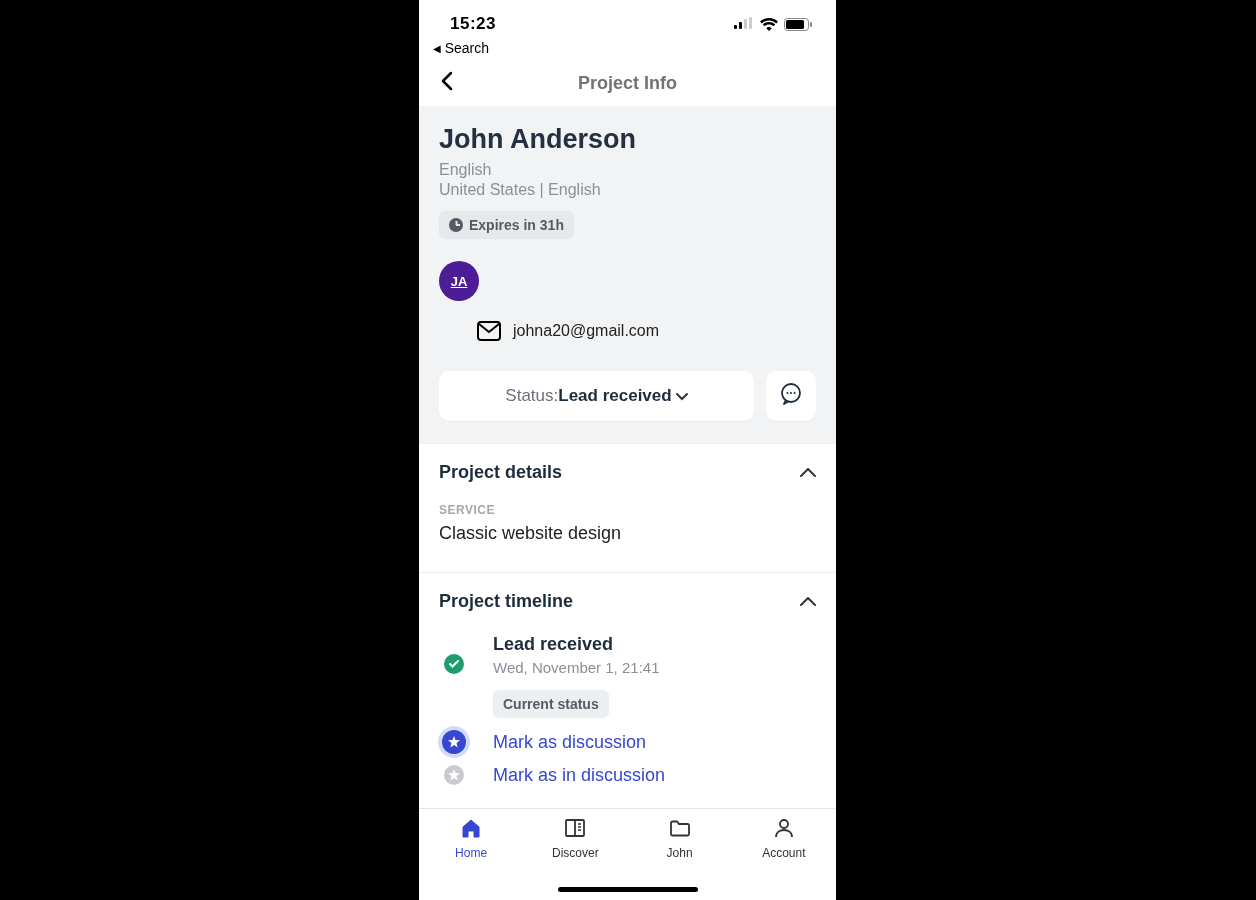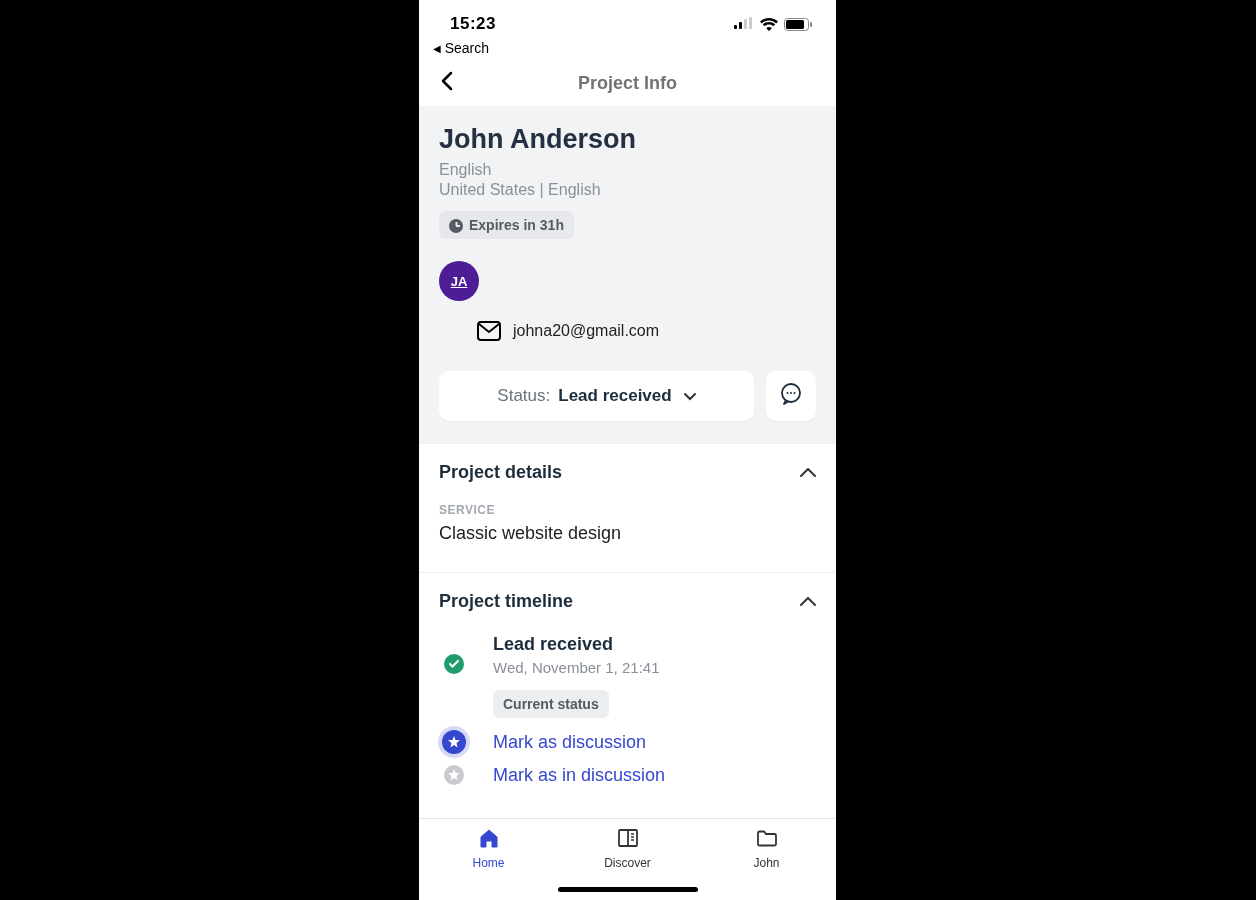--- a/index.html
+++ b/index.html
@@ -25,30 +25,30 @@
 
   .scroll { flex: 1 1 auto; overflow: hidden; }
 
   
   .profile { background: #f2f3f5; padding: 18px 20px 22px; }
   .profile .row1 { display: flex; justify-content: space-between; align-items: flex-start; flex-direction: column; }
   .profile h1 { font-size: 27px; font-weight: 800; color: #253143; }
   .profile .loc { color: #8a8f98; font-size: 16px; margin-top: 6px; }
   .profile .loc2 { color: #8a8f98; font-size: 16px; margin-top: 2px; }
   .avatar { width: 40px; height: 40px; border-radius: 50%; background: #4c1d95; display: flex; align-items: center; justify-content: center; color: #fff; font-size: 13px; font-weight: 600; margin-top: 22px; text-decoration: underline;}
-  .expiry { display: inline-flex; align-items: flex-end; gap: 6px; background: #e7e8eb; color: #555a63; font-weight: 700; font-size: 14px; padding: 6px 10px; border-radius: 6px; margin-top: 12px; }
+  .expiry { display: inline-flex; align-items: center; gap: 6px; background: #e7e8eb; color: #555a63; font-weight: 700; font-size: 14px; padding: 6px 10px; border-radius: 6px; margin-top: 12px; }
   .expiry .clock { width: 14px; height: 14px; border-radius: 50%; background: #555a63; position: relative; }
   .expiry .clock::before { content:''; position:absolute; left:50%; top:50%; width:4px; height:1.5px; background:#e7e8eb; transform-origin:left center; transform:translateY(-1px); }
   .expiry .clock::after { content:''; position:absolute; left:50%; top:50%; width:1.5px; height:4px; background:#e7e8eb; transform-origin:top center; transform:translate(-0.5px,-4px); }
 
   .email { display: flex; align-items: center; gap: 12px; margin-top: 20px; font-size: 16px; color: #222; padding-left: 38px; }
   .email svg { display:block; }
 
   .status-row { display: flex; gap: 12px; margin-top: 30px; }
-  .status-btn { flex: 1; background: #fff; border-radius: 10px; height: 50px; display: flex; align-items: center; justify-content: center; gap: 8px; font-size: 17px; cursor: pointer; box-shadow: 0 1px 0 rgba(0,0,0,0.04); }
+  .status-btn { flex: 1; background: #fff; border-radius: 10px; height: 50px; display: flex; align-items: center; justify-content: center; gap: 0; font-size: 17px; cursor: pointer; box-shadow: 0 1px 0 rgba(0,0,0,0.04); }
   .status-btn .lbl { color: #6c727a; }
   .status-btn .val { font-weight: 700; color: #1d2d3c; }
   .status-btn .chev { color:#555; font-size:13px; margin-left:4px;}
   .chat-btn { width: 50px; height: 50px; background: #fff; border-radius: 10px; display: flex; align-items: center; justify-content: center; cursor: pointer; box-shadow: 0 1px 0 rgba(0,0,0,0.04); }
 
   
   .section { border-top: 1px solid #eceef0; padding: 18px 20px 28px; background:#fff;}
   .section-header { display: flex; justify-content: space-between; align-items: center; cursor: pointer; }
   .section-header h2 { font-size: 18px; font-weight: 700; color: #1d2d3c; }
   .section-header .chev-up { color:#333; }
@@ -67,21 +67,21 @@
   .t-line.green { background:#1f9d6e; height: 60px;}
   .t-line.blue { background:#3647d0; height: 14px;}
   .t-line.grey { background:#d4d6d9; height: 42px;}
   .t-body { flex:1; padding-bottom: 12px;}
   .t-title { font-size:18px; font-weight:600; color:#1d2d3c; }
   .t-title.link { color:#3647d0; font-weight:500; cursor:pointer;}
   .t-date { color:#8a8f98; font-size:15px; margin-top:4px; }
   .t-badge { display:inline-block; background:#eceef0; color:#555a63; font-weight:600; font-size:14px; padding:6px 10px; border-radius:6px; margin-top:14px; }
 
   
-  .tabbar { height: 82px; border-top: 1px solid #e2e4e7; display: flex; justify-content: space-around; padding-top: 8px; background:#fff; }
+  .tabbar { height: 92px; border-top: 1px solid #e2e4e7; display: flex; justify-content: space-around; padding-top: 8px; background:#fff; }
   .tab { display:flex; flex-direction:column; align-items:center; gap:4px; font-size:12px; color:#333; cursor:pointer; width:25%;}
   .tab.active { color:#3647d0; }
   .tab.active svg { fill:#3647d0; stroke:#3647d0;}
   .home-indicator { position:absolute; bottom:8px; left:50%; transform:translateX(-50%); width:140px; height:5px; background:#000; border-radius:3px; }
 </style>
 </head>
 <body>
 
 <div class="viewport">
   <div class="device">
@@ -272,17 +272,26 @@
         <span>Discover</span>
       </div>
       <div class="tab">
         <span>
           <svg width="22" height="22" viewBox="0 0 22 22">
               <path d="M2 6 C2 5 2.5 4.5 3.5 4.5 H8 L10 7 H18.5 C19.5 7 20 7.5 20 8.5 V17 C20 18 19.5 18.5 18.5 18.5 H3.5 C2.5 18.5 2 18 2 17 Z" fill="none" stroke="#333" stroke-width="1.8"></path>
             </svg>
         </span>
         <span>John</span>
       </div>
+      <div class="tab">
+        <span>
+          <svg width="22" height="22" viewBox="0 0 22 22">
+              <circle cx="11" cy="7" r="4" fill="none" stroke="#333" stroke-width="1.8"></circle>
+              <path d="M3 20 C3 15 7 13 11 13 C15 13 19 15 19 20" fill="none" stroke="#333" stroke-width="1.8"></path>
+            </svg>
+        </span>
+        <span>Account</span>
+      </div>
     </div>
 
     <div class="home-indicator"></div>
   </div>
 </div>
 
 </body></html>

